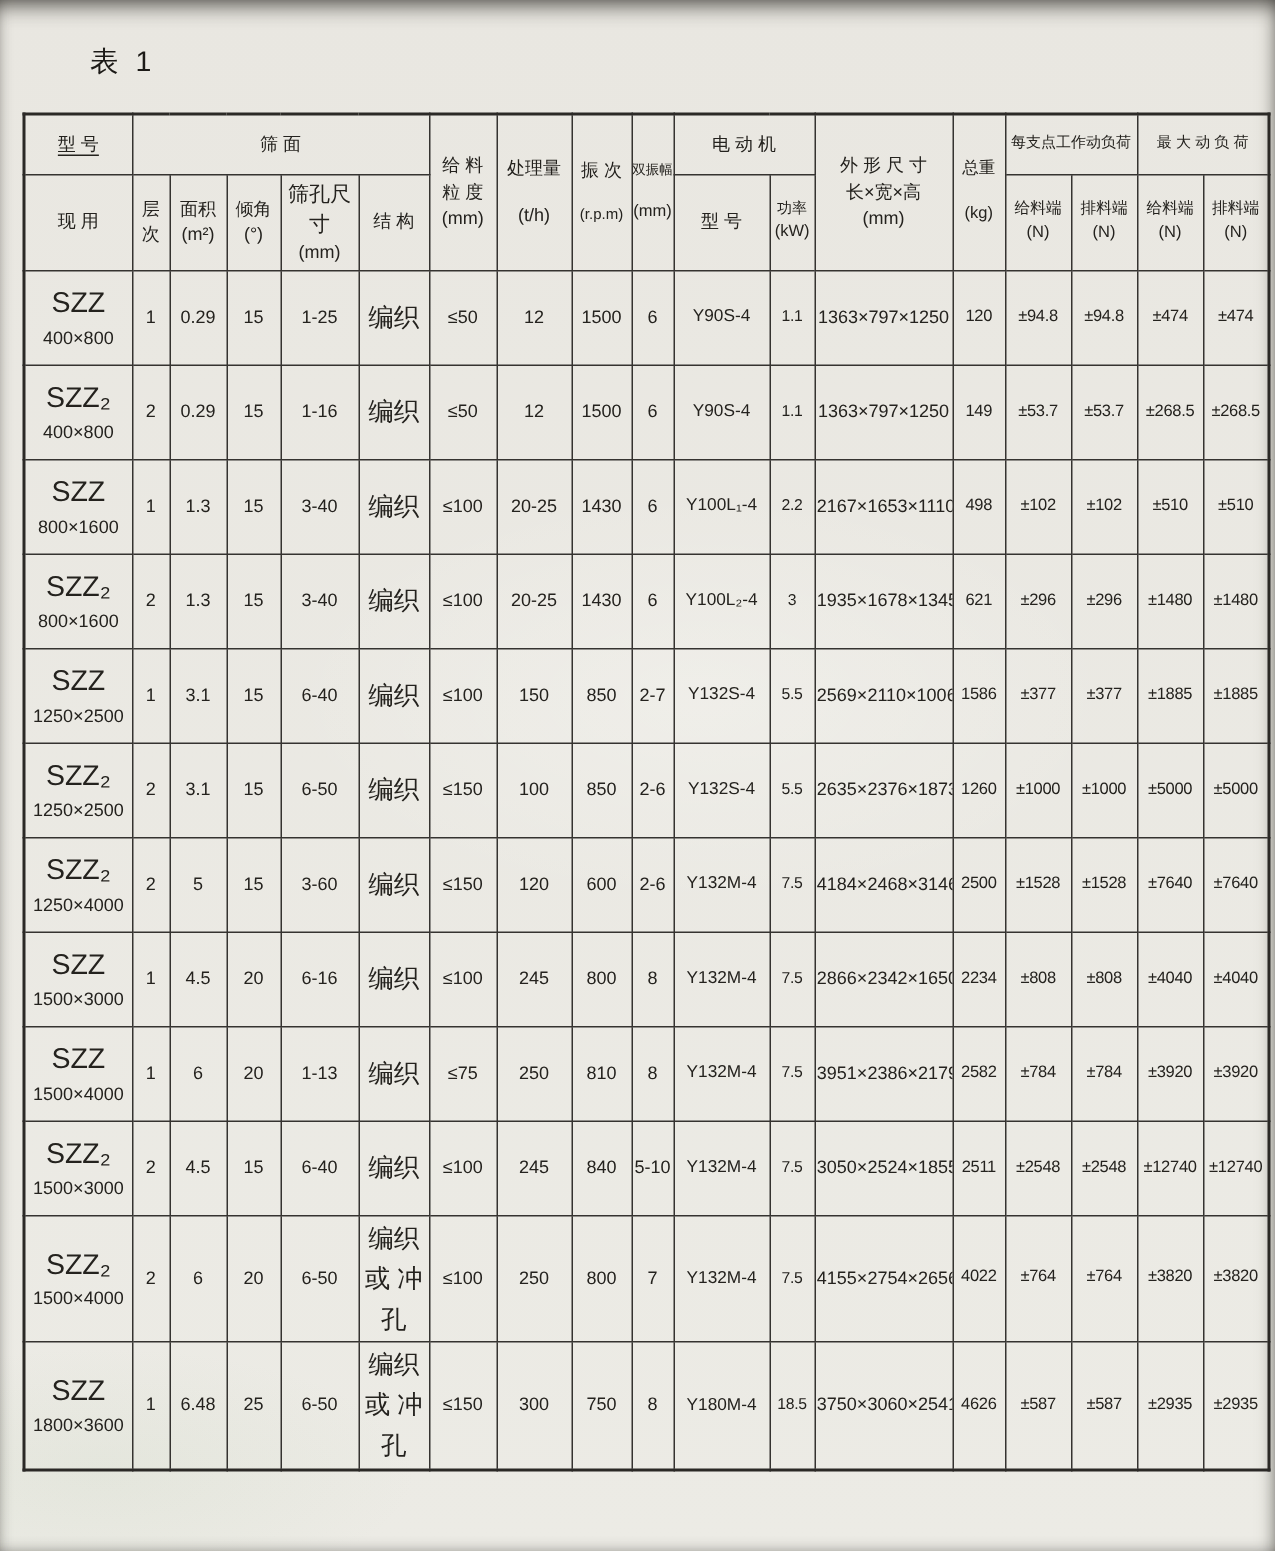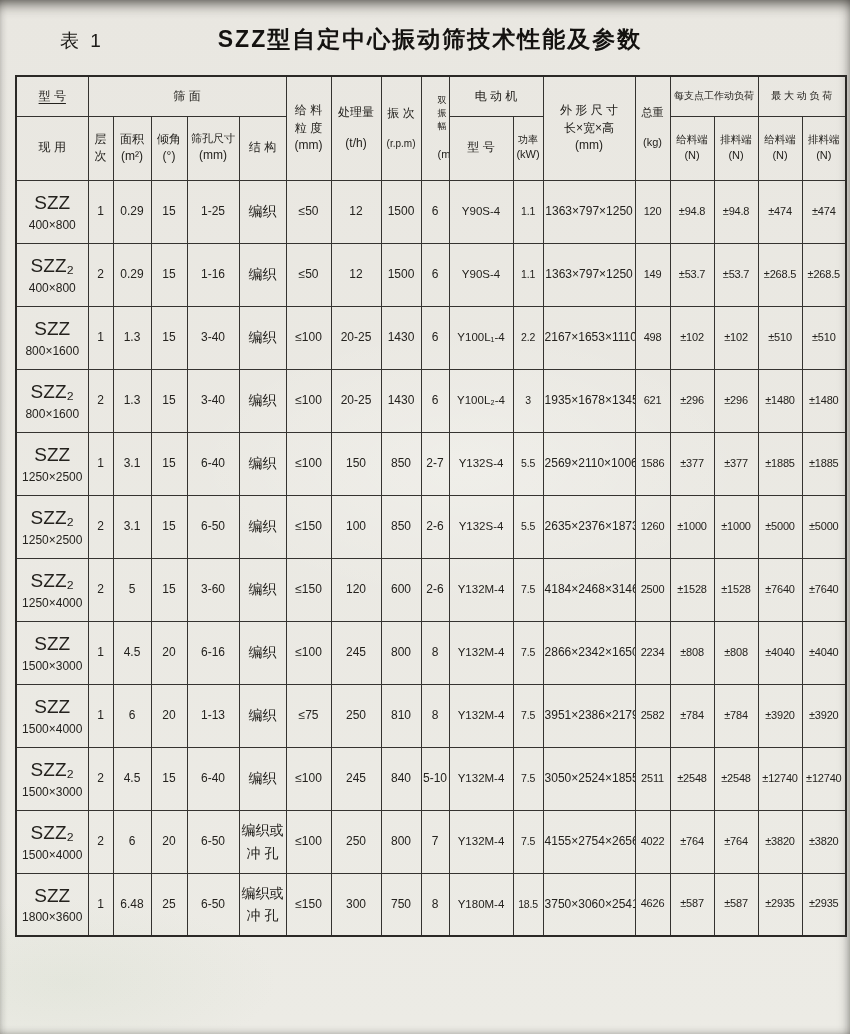--- a/index.html
+++ b/index.html
@@ -37,44 +37,43 @@
     text-align:center; vertical-align:middle;
     font-weight:normal; color:#24221e;
     padding:1px; overflow:hidden;
     font-size:12px; line-height:1.45;
   }
   thead tr.h1 th { height:40px; }
   thead tr.h2 th { height:64px; }
   tbody tr td { height:63px; }
   .u { text-decoration:underline; text-underline-offset:3px; }
   th.tiny { font-size:10px; }
-  th.micro { font-size:9px; padding:16px; }
+  th.micro { font-size:9px; padding:0; }
   .spec td:nth-child(1) { font-size:12.5px; }
-  .spec td:nth-child(6) { font-size:14px; line-height:1.6; }
+  .spec td:nth-child(6) { font-size:17px; line-height:1.6; }
   .spec td:nth-child(12) { font-size:10.5px; letter-spacing:-0.2px; }
   .spec td:nth-child(11) { font-size:11.5px;margin-left:48px; }
   .spec td:nth-child(14), .spec td:nth-child(15),
   .spec td:nth-child(16), .spec td:nth-child(17),
   .spec td:nth-child(18) { font-size:11px; letter-spacing:-0.2px; }
   .model-cell div:first-child { font-size:19px; }
   .model-cell div:last-child { font-size:12px; }
   .footnote {
     position:absolute; top:962px; left:15px; width:830px;
     text-align:right; padding-right:68px;
     font-size:15.5px; letter-spacing:2px; color:#26241f;
   }
 </style>
 </head>
 <body>
 
 <div class="page">
 
   <div class="title-row">
     <span class="table-label">表 1</span>
-    <div class="page-title">SZZ型自定中心振动筛技术性能及参数</div>
   </div>
 
   <table class="spec">
     <colgroup>
       <col style="width:72px">
         <col style="width:25px">
         <col style="width:38px">
       <col style="width:36px">
         <col style="width:52px">
         <col style="width:47px">
@@ -134,21 +133,21 @@
         <th><span>层次</span></th>
         <th>
           <div>面积</div>
           <div>(m²)</div>
         </th>
         <th>
           <div>倾角</div>
           <div>(°)</div>
         </th>
         <th>
-          <div style="font-size:11px">筛孔尺寸</div>
+          <div style="font-size:14px">筛孔尺寸</div>
           <div>(mm)</div>
         </th>
         <th><span>结 构</span></th>
         <th><span>型  号</span></th>
         <th class="tiny">
           <div>功率</div>
           <div style="font-size:11px">(kW)</div>
         </th>
         <th class="tiny">
           <div style="font-size:10.5px">给料端</div>

